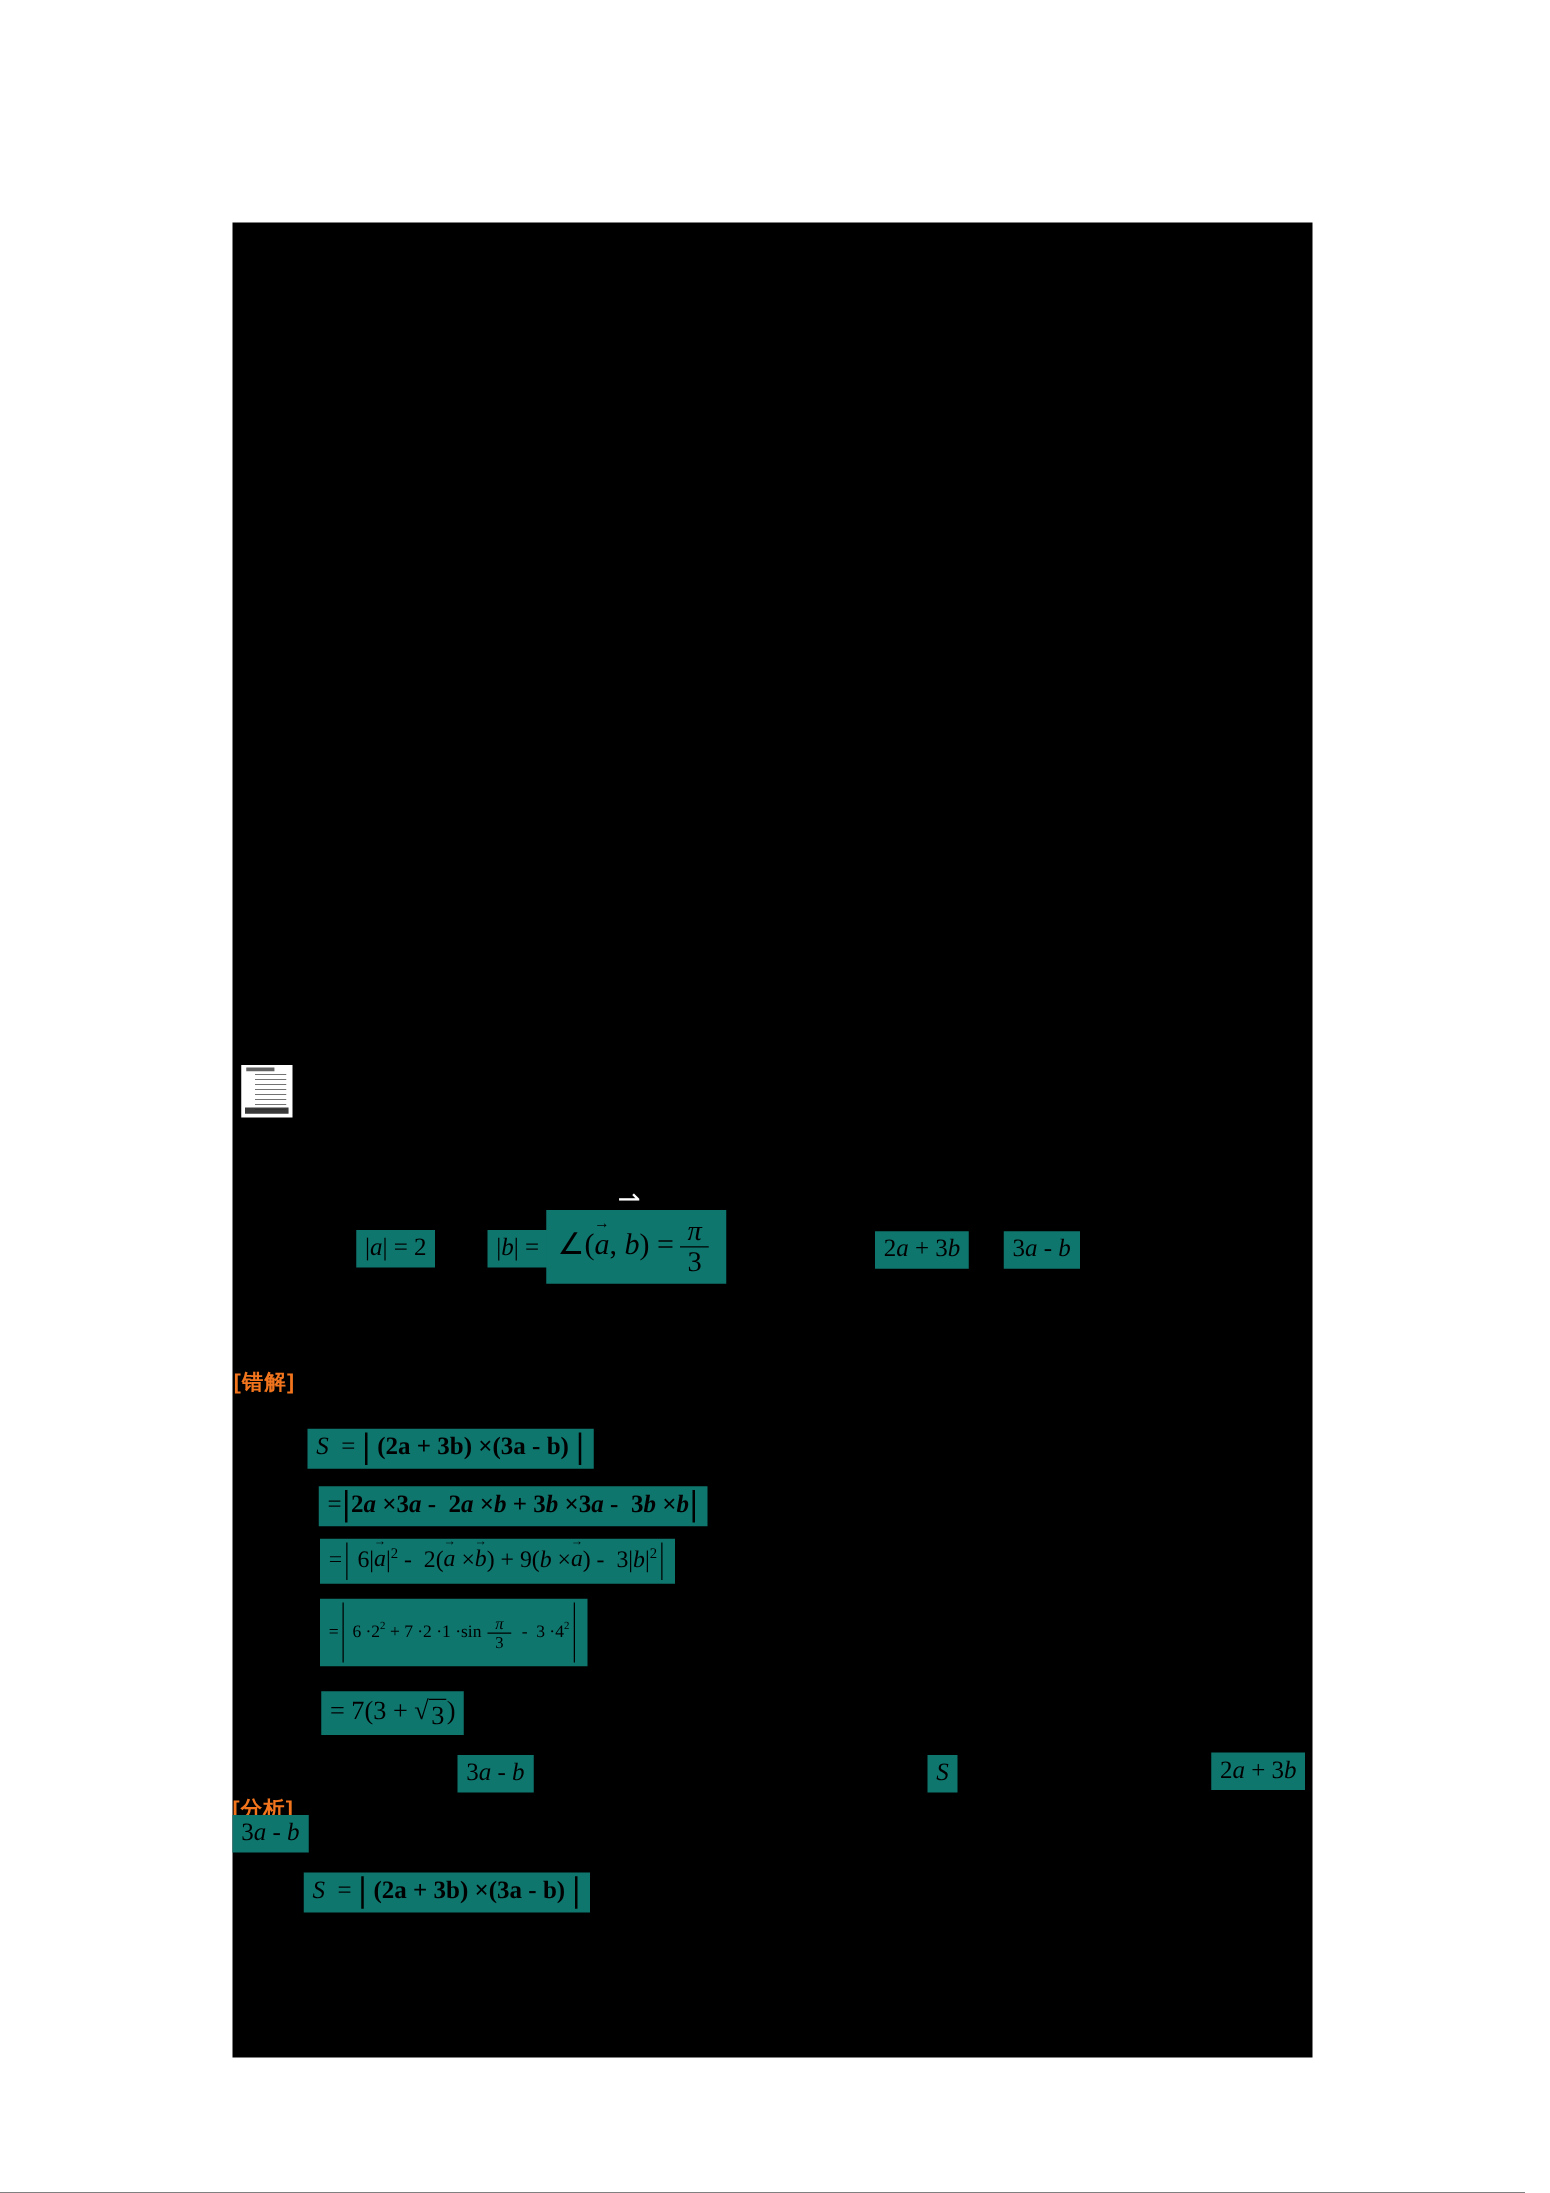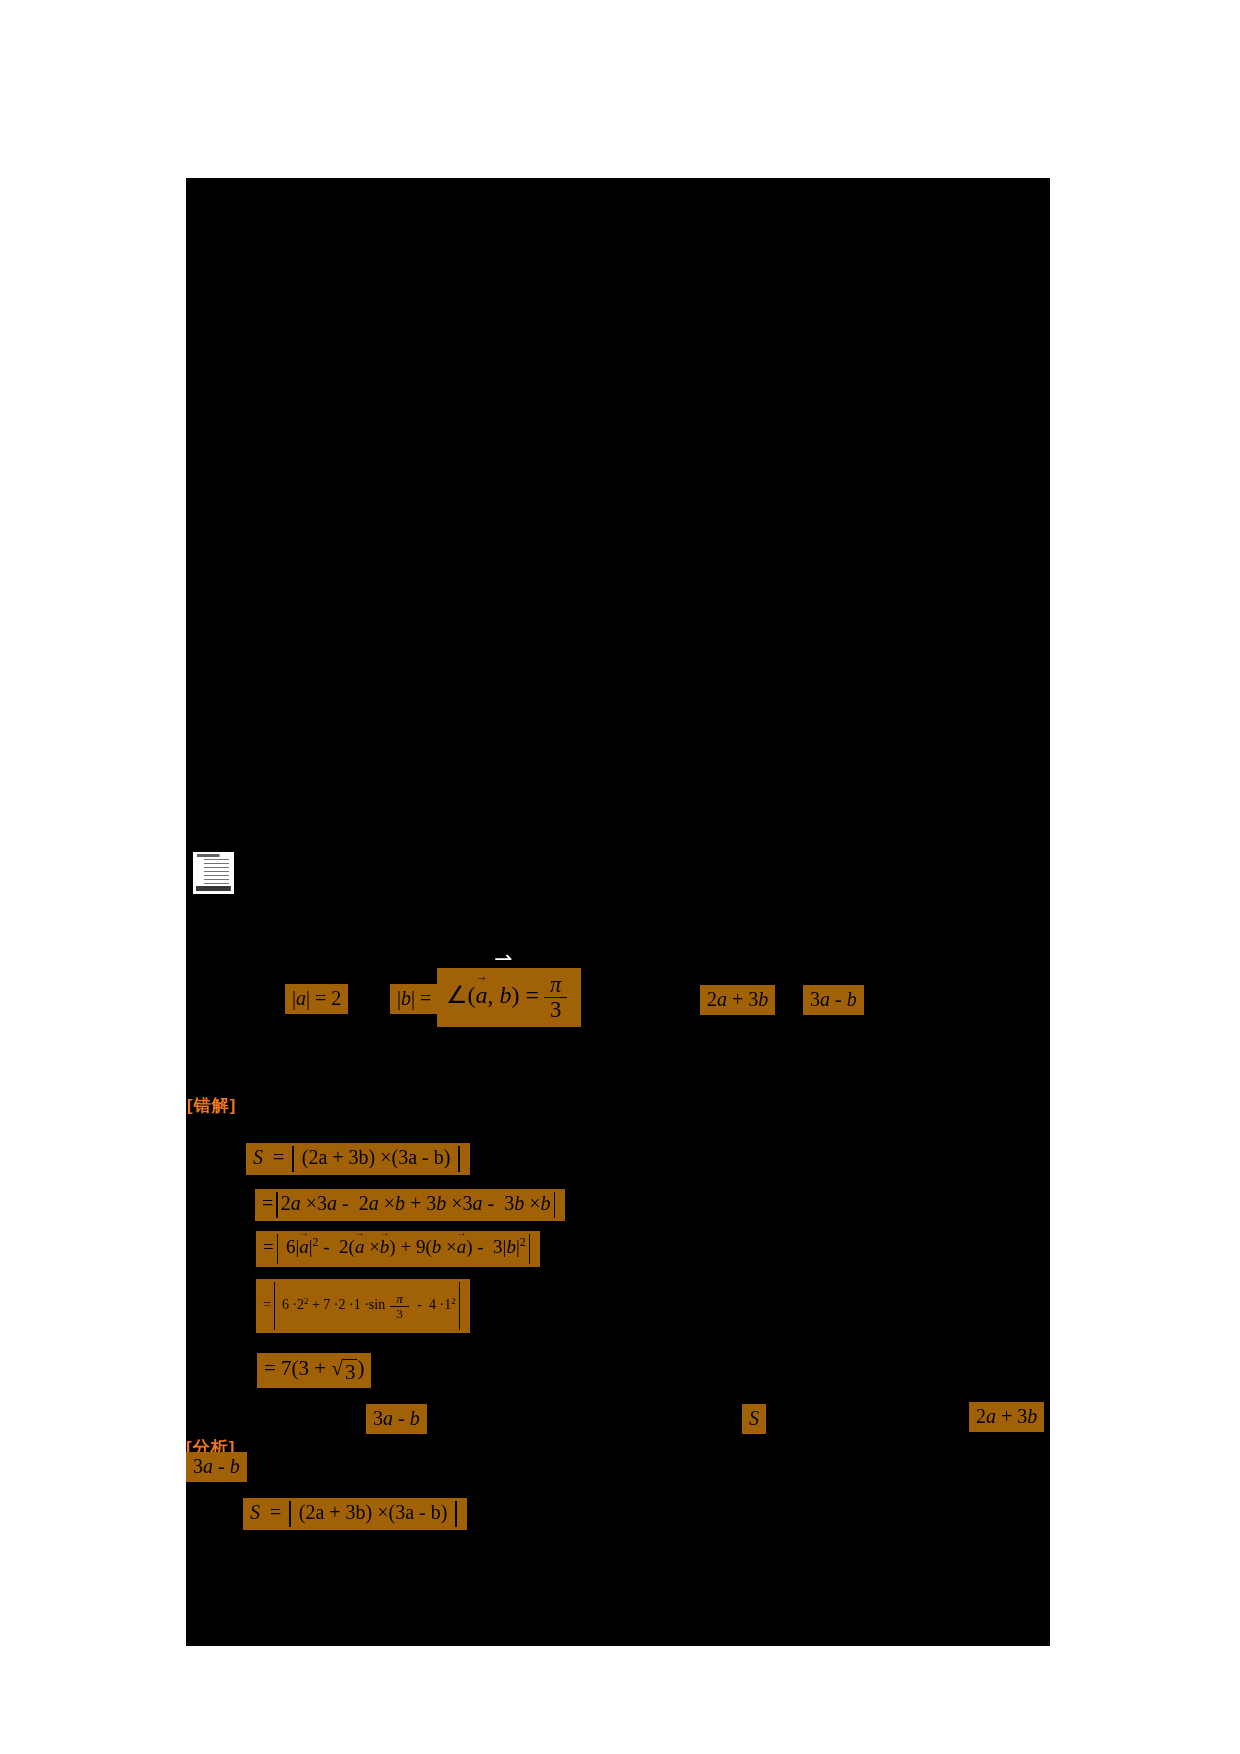--- a/index.html
+++ b/index.html
@@ -8,28 +8,28 @@
     background:#ffffff;
     font-family:"Liberation Serif", serif;
     color:#000;
   }
   .panel{
     position:absolute;left:186px;top:178px;width:864px;height:1468px;
     background:#000000;
   }
   
   .fbox{
-    position:absolute;background:#a16207;color:#000;
+    position:absolute;background:#0f766e;color:#000;
     padding:3px 7px;white-space:pre;line-height:1.18;
   }
   .fs19{font-size:19px}.fs20{font-size:20px}.fs21{font-size:21px}
   .fs22{font-size:14px}.fs24{font-size:24px}
   
   .i{font-style:italic}
-  .b{font-weight:normal}
+  .b{font-weight:bold}
   .sup{font-size:0.62em;vertical-align:super;line-height:0;}
   .vec-wrap{display:inline-block;position:relative;}
   .vec-arrow{position:absolute;left:50%;transform:translateX(-50%);
     top:-0.80em;font-size:0.52em;font-weight:normal;font-style:normal;line-height:1;}
   .vbar{display:inline-block;width:1.5px;background:#000;
     vertical-align:middle;margin:0 3px;}
   .h1{height:26px}.h1b{height:30px}.h2{height:48px}
   .frac{display:inline-flex;flex-direction:column;align-items:center;
     vertical-align:middle;margin:0 5px;line-height:1.05;font-size:0.95em;}
   .frac .num{font-style:italic;padding:0 6px;border-bottom:1.6px solid #000;}
@@ -68,21 +68,21 @@
   <span class="float-arrow" style="left:308px;top:770px;">⇀</span>
   <div class="fbox fs24" style="left:251px;top:790px;padding:5px 9px;"><span>∠(</span><span class="vec-wrap i"><span class="vec-arrow">→</span><span>a</span></span><span>, </span><span class="i">b</span><span>) =</span><span class="frac"><span class="num">π</span><span class="den">3</span></span></div>
   <div class="fbox fs20" style="left:514px;top:807px;"><span>2</span><span class="i">a</span><span> + 3</span><span class="i">b</span></div>
   <div class="fbox fs20" style="left:617px;top:807px;"><span>3</span><span class="i">a</span><span> - </span><span class="i">b</span></div>
 
   <div class="label-orange" style="left:1px;top:916px;">[错解]</div>
 
   <div class="fbox fs20" style="left:60px;top:965px;"><span class="i">S</span><span>  = </span><span class="vbar h1"></span><span class="b"> (2a + 3b) ×(3a - b) </span><span class="vbar h1"></span></div>
   <div class="fbox fs20" style="left:69px;top:1011px;"><span>=</span><span class="vbar h1"></span><span class="b">2</span><span class="i b">a</span><span class="b"> ×3</span><span class="i b">a</span><span class="b"> -  2</span><span class="i b">a</span><span class="b"> ×</span><span class="i b">b</span><span class="b"> + 3</span><span class="i b">b</span><span class="b"> ×3</span><span class="i b">a</span><span class="b"> -  3</span><span class="i b">b</span><span class="b"> ×</span><span class="i b">b</span><span class="vbar h1"></span></div>
   <div class="fbox fs19" style="left:70px;top:1053px;"><span>=</span><span class="vbar h1b"></span><span> 6|</span><span class="vec-wrap i"><span class="vec-arrow">→</span><span>a</span></span><span>|</span><span class="sup">2</span><span> -  2(</span><span class="vec-wrap i"><span class="vec-arrow">→</span><span>a</span></span><span> ×</span><span class="vec-wrap i"><span class="vec-arrow">→</span><span>b</span></span><span>) + 9(</span><span class="i">b</span><span> ×</span><span class="vec-wrap i"><span class="vec-arrow">→</span><span>a</span></span><span>) -  3</span><span>|</span><span class="i">b</span><span>|</span><span class="sup">2</span><span class="vbar h1b"></span></div>
-  <div class="fbox fs22" style="left:70px;top:1101px;"><span>=</span><span class="vbar h2"></span><span> 6 ·2</span><span class="sup">2</span><span> + 7 ·2 ·1 ·sin</span><span class="frac"><span class="num">π</span><span class="den">3</span></span><span> -  4 ·1</span><span class="sup">2</span><span class="vbar h2"></span></div>
+  <div class="fbox fs22" style="left:70px;top:1101px;"><span>=</span><span class="vbar h2"></span><span> 6 ·2</span><span class="sup">2</span><span> + 7 ·2 ·1 ·sin</span><span class="frac"><span class="num">π</span><span class="den">3</span></span><span> -  3 ·4</span><span class="sup">2</span><span class="vbar h2"></span></div>
   <div class="fbox fs21" style="left:71px;top:1175px;text-align:center;"><span>= 7(3 + </span><span class="sqrt"><span class="sqrt-sign">√</span><span class="radicand">3</span></span><span>)</span></div>
 
   <div class="label-orange" style="left:0px;top:1258px;">[分析]</div>
 
   <div class="fbox fs20" style="left:180px;top:1226px;"><span>3</span><span class="i">a</span><span> - </span><span class="i">b</span></div>
   <div class="fbox fs20" style="left:556px;top:1226px;"><span class="i">S</span></div>
   <div class="fbox fs20" style="left:783px;top:1224px;"><span>2</span><span class="i">a</span><span> + 3</span><span class="i">b</span></div>
   <div class="fbox fs20" style="left:0px;top:1274px;"><span>3</span><span class="i">a</span><span> - </span><span class="i">b</span></div>
   <div class="fbox fs20" style="left:57px;top:1320px;"><span class="i">S</span><span>  = </span><span class="vbar h1"></span><span class="b"> (2a + 3b) ×(3a - b) </span><span class="vbar h1"></span></div>
 

